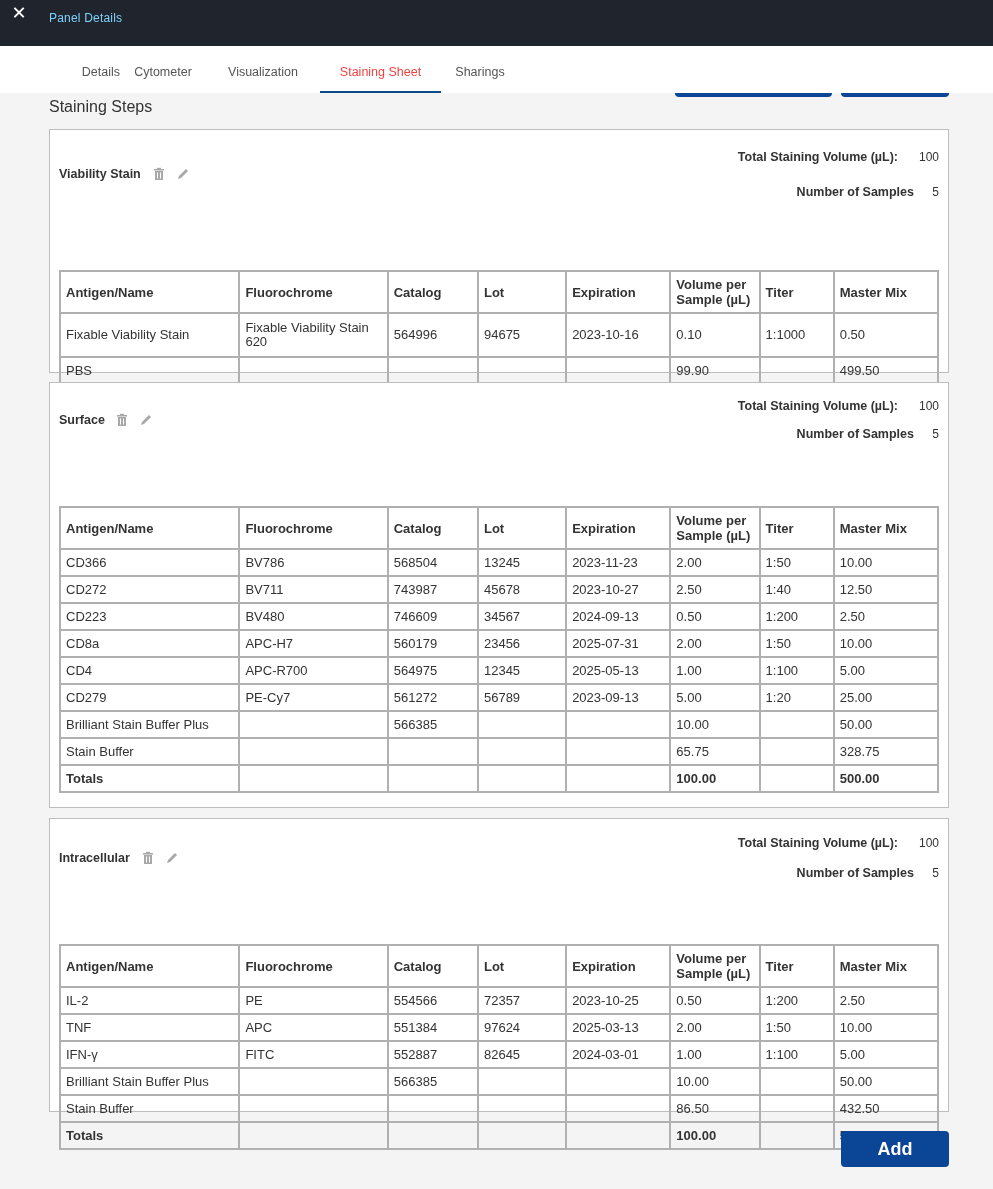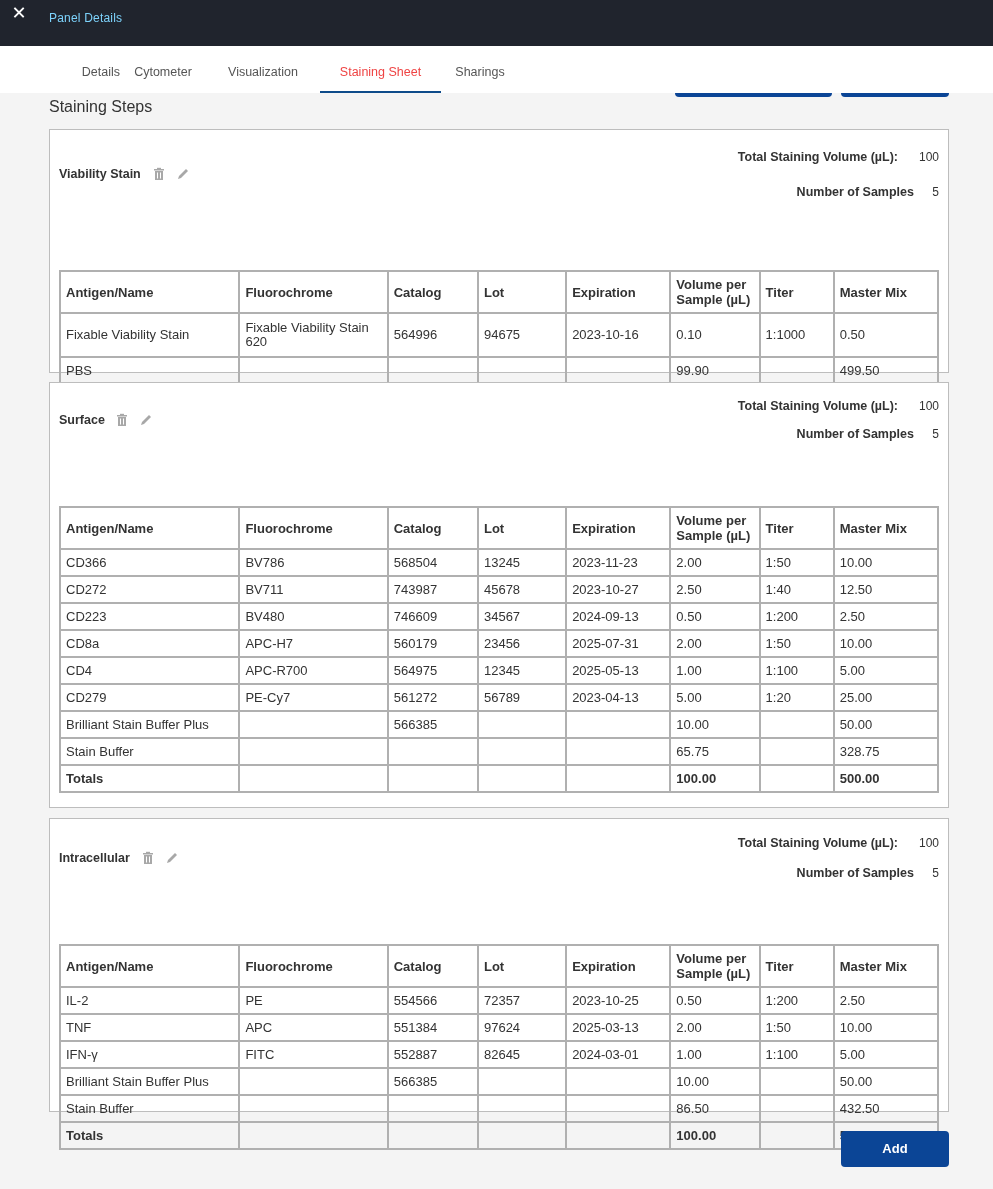--- a/index.html
+++ b/index.html
@@ -24,21 +24,21 @@
   .meta-label { position: absolute; font-size: 12.5px; font-weight: bold; color: #333; text-align: right; }
   .meta-value { position: absolute; font-size: 12px; color: #333; text-align: right; }
 
   table.grid { position: absolute; left: 9px; width: 880px; border-collapse: collapse; table-layout: fixed; font-size: 13px; margin-top: 48px; }
   table.grid th, table.grid td { border: 2px solid #b0b0b0; padding: 0 5px; text-align: left; vertical-align: middle; color: #333; }
   table.grid th { font-weight: bold; height: 42px; line-height: 15px; }
   table.grid td { height: 27px; line-height: 14px; }
   table.grid td.tall { height: 44px; }
   table.grid tr.totals td { font-weight: bold; }
 
-  .add-btn { position: absolute; left: 841px; top: 1038px; width: 108px; height: 36px; background: #0b4596; color: #fff; font-size: 13px; font-weight: bold; border: none; border-radius: 4px; text-align: center; line-height: 36px; cursor: pointer; }
+  .add-btn { position: absolute; left: 841px; top: 1038px; width: 108px; height: 36px; background: #0b4596; color: #fff; font-size: 18px; font-weight: bold; border: none; border-radius: 4px; text-align: center; line-height: 36px; cursor: pointer; }
 </style>
 </head>
 <body>
 
 <div class="topbar">
   <div class="close-btn">✕</div>
   <div class="topbar-title">Panel Details</div>
 </div>
 
 <div class="tabs">
@@ -216,21 +216,21 @@
               <td>2025-05-13</td>
               <td>1.00</td>
               <td>1:100</td>
               <td>5.00</td>
             </tr>
             <tr>
               <td>CD279</td>
               <td>PE-Cy7</td>
               <td>561272</td>
               <td>56789</td>
-              <td>2023-04-13</td>
+              <td>2023-09-13</td>
               <td>5.00</td>
               <td>1:20</td>
               <td>25.00</td>
             </tr>
             <tr>
               <td>Brilliant Stain Buffer Plus</td>
               <td></td>
               <td>566385</td>
               <td></td>
               <td></td>

